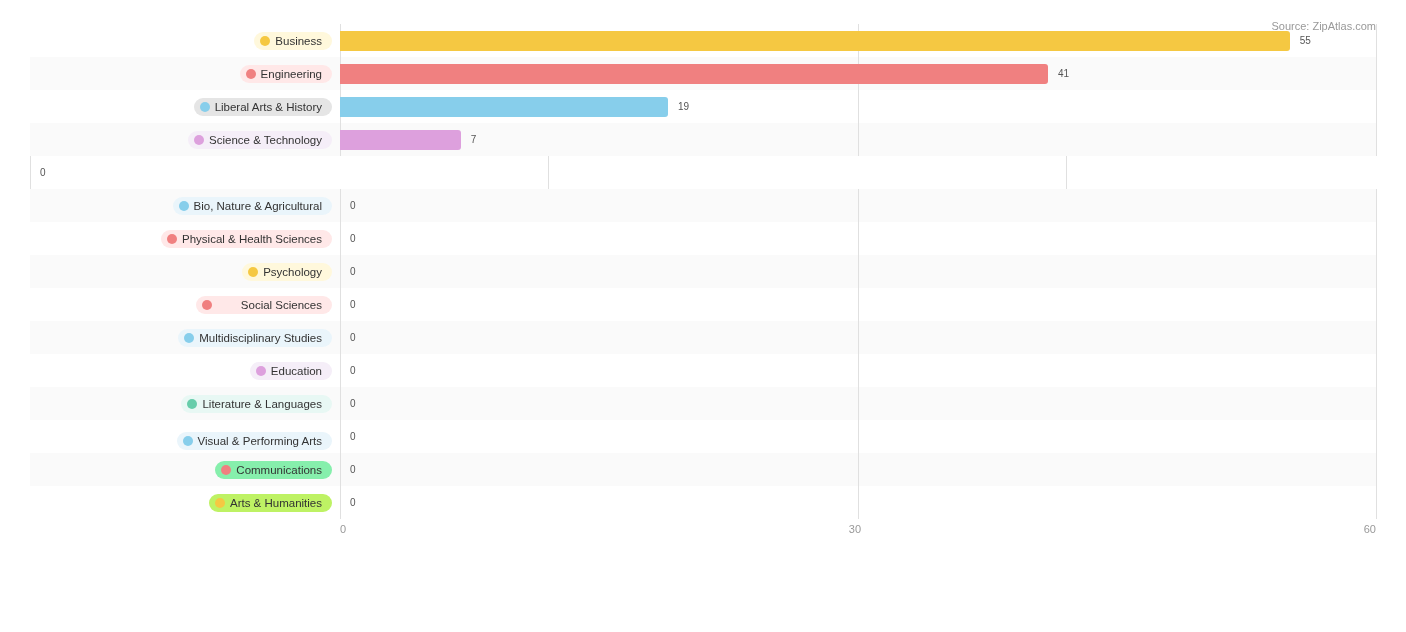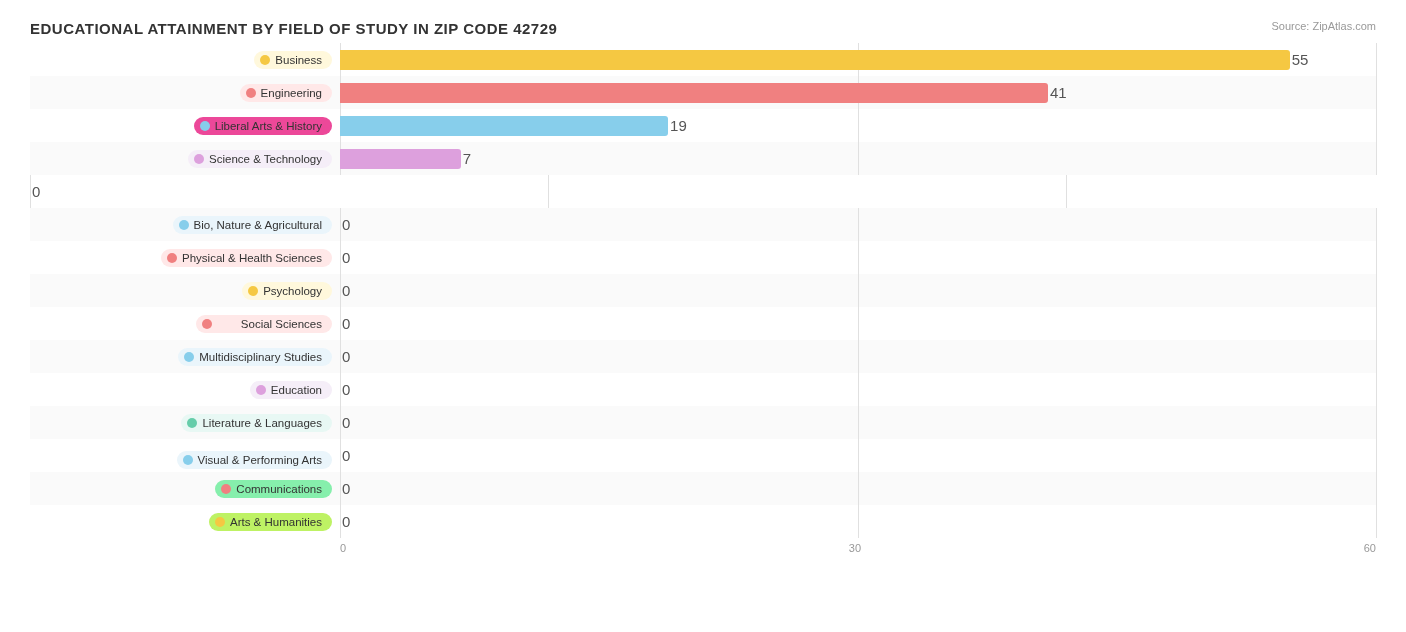--- a/index.html
+++ b/index.html
@@ -86,43 +86,42 @@
       position: relative;
       display: flex;
       align-items: center;
     }
     .bar-fill {
       height: 20px;
       border-radius: 0 3px 3px 0;
       position: relative;
     }
     .bar-value {
-      font-size: 15px;
+      font-size: 10px;
       color: #555;
-      margin-left: 2px;
+      margin-left: 10px;
       white-space: nowrap;
     }
     .x-label {
       font-size: 11px;
       color: #999;
     }
     
     .hgrid {
       position: absolute;
       top: 0;
       bottom: 0;
       width: 1px;
       background: #e0e0e0;
     }
   </style>
 </head>
 <body>
 
 <div class="chart-container">
-  <div class="chart-title">EDUCATIONAL ATTAINMENT BY FIELD OF STUDY IN ZIP CODE 42729</div>
   <div class="source-text">Source: ZipAtlas.com</div>
   <div class="chart-area" id="chart-area">
 
   <div class="rows-container" style="height: 520px;">
         <div class="bar-row">
           <div class="label-area">
             <span class="bar-label-pill" style="background: rgb(255, 248, 220);">
               <span class="pill-dot" style="background: rgb(245, 200, 66);"></span>
               <span>Business</span>
             </span>
@@ -145,21 +144,21 @@
           <div class="bar-track">
             <div class="hgrid" style="left: 0px;"></div>
             <div class="hgrid" style="left: 518px;"></div>
             <div class="hgrid" style="left: 1036px;"></div>
             <div class="bar-fill" style="width: 707.933px; background: rgb(240, 128, 128); min-width: 0px;"></div>
             <span class="bar-value">41</span>
           </div>
         </div>
         <div class="bar-row">
           <div class="label-area">
-            <span class="bar-label-pill" style="background: #ec4899;">
+            <span class="bar-label-pill" style="background: #e5e5e5;">
               <span class="pill-dot" style="background: rgb(135, 206, 235);"></span>
               <span>Liberal Arts &amp; History</span>
             </span>
           </div>
           <div class="bar-track">
             <div class="hgrid" style="left: 0px;"></div>
             <div class="hgrid" style="left: 518px;"></div>
             <div class="hgrid" style="left: 1036px;"></div>
             <div class="bar-fill" style="width: 328.067px; background: rgb(135, 206, 235); min-width: 0px;"></div>
             <span class="bar-value">19</span>

